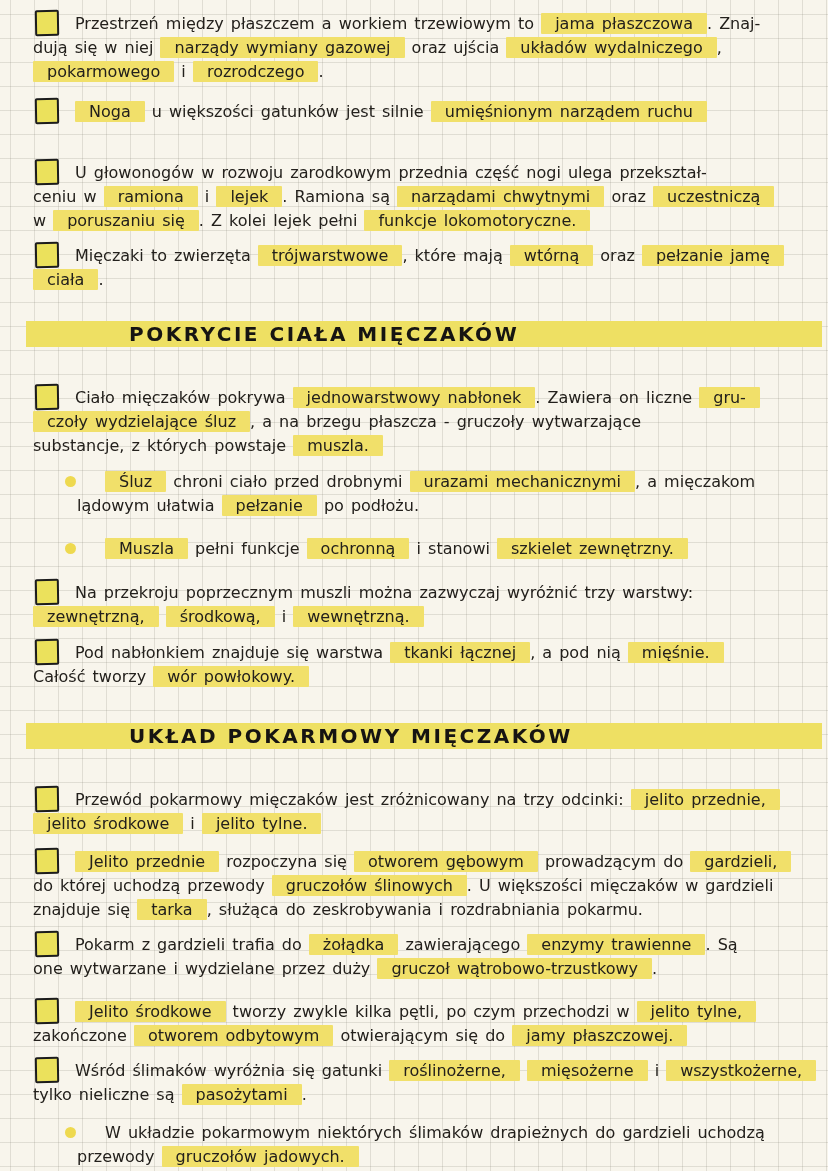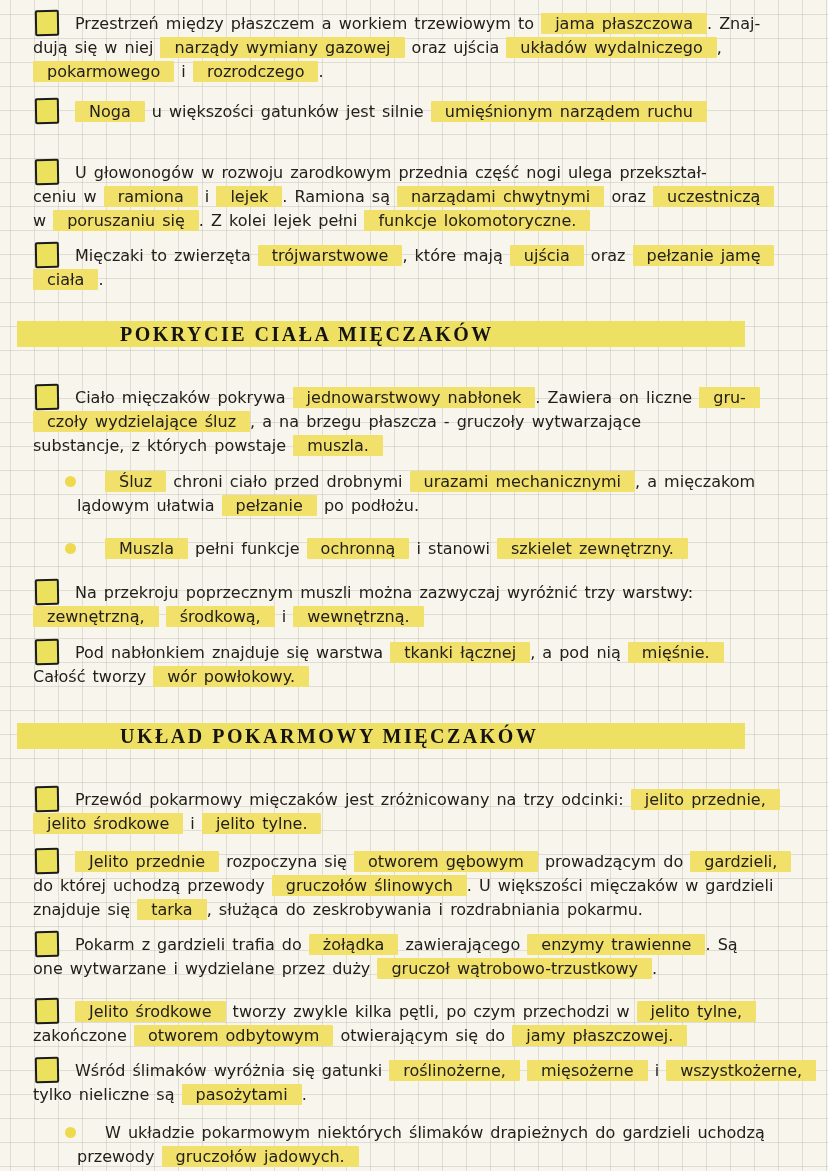--- a/index.html
+++ b/index.html
@@ -31,23 +31,22 @@
     border:2.5px solid #1c1c1c;
     border-radius:2px;
     transform:rotate(-1deg);
   }
   .bullet-dot{
     position:absolute;left:-12px;top:6px;
     width:11px;height:11px;border-radius:50%;
     background:#eed94f;
   }
   .heading{
-    left:17px;width:728px;height:26px;
+    left:26px;width:796px;height:26px;
     background:#eee063;
-    font-family:Liberation Serif, serif;
   }
   .heading-text{
     display:block;
     padding-left:103px;
     font-size:20px;font-weight:bold;
     letter-spacing:2.5px;
     line-height:26px;
     white-space:nowrap;
     color:#161412;
   }
@@ -67,21 +66,21 @@
       <div class="line first"><span class="hl">Noga</span><span> u większości gatunków jest silnie </span><span class="hl">umięśnionym narządem ruchu</span></div>
     </div>
   <div class="block para" style="top:161px">
       <span class="checkbox"></span>
       <div class="line first"><span>U głowonogów w rozwoju zarodkowym przednia część nogi ulega przekształ-</span></div>
       <div class="line"><span>ceniu w </span><span class="hl">ramiona</span><span> i </span><span class="hl">lejek</span><span>. Ramiona są </span><span class="hl">narządami chwytnymi</span><span> oraz </span><span class="hl">uczestniczą</span></div>
       <div class="line"><span>w </span><span class="hl">poruszaniu się</span><span>. Z kolei lejek pełni </span><span class="hl">funkcje lokomotoryczne.</span></div>
     </div>
   <div class="block para" style="top:244px">
       <span class="checkbox"></span>
-      <div class="line first"><span>Mięczaki to zwierzęta </span><span class="hl">trójwarstwowe</span><span>, które mają </span><span class="hl">ujścia</span><span> oraz </span><span class="hl">pełzanie jamę</span></div>
+      <div class="line first"><span>Mięczaki to zwierzęta </span><span class="hl">trójwarstwowe</span><span>, które mają </span><span class="hl">wtórną</span><span> oraz </span><span class="hl">pełzanie jamę</span></div>
       <div class="line"><span class="hl">ciała</span><span>.</span></div>
     </div>
 
   <div class="block heading" style="top:321px">
     <span class="heading-text">POKRYCIE CIAŁA MIĘCZAKÓW</span>
   </div>
 
   <div class="block para" style="top:386px">
       <span class="checkbox"></span>
       <div class="line first"><span>Ciało mięczaków pokrywa </span><span class="hl">jednowarstwowy nabłonek</span><span>. Zawiera on liczne </span><span class="hl">gru-</span></div>

